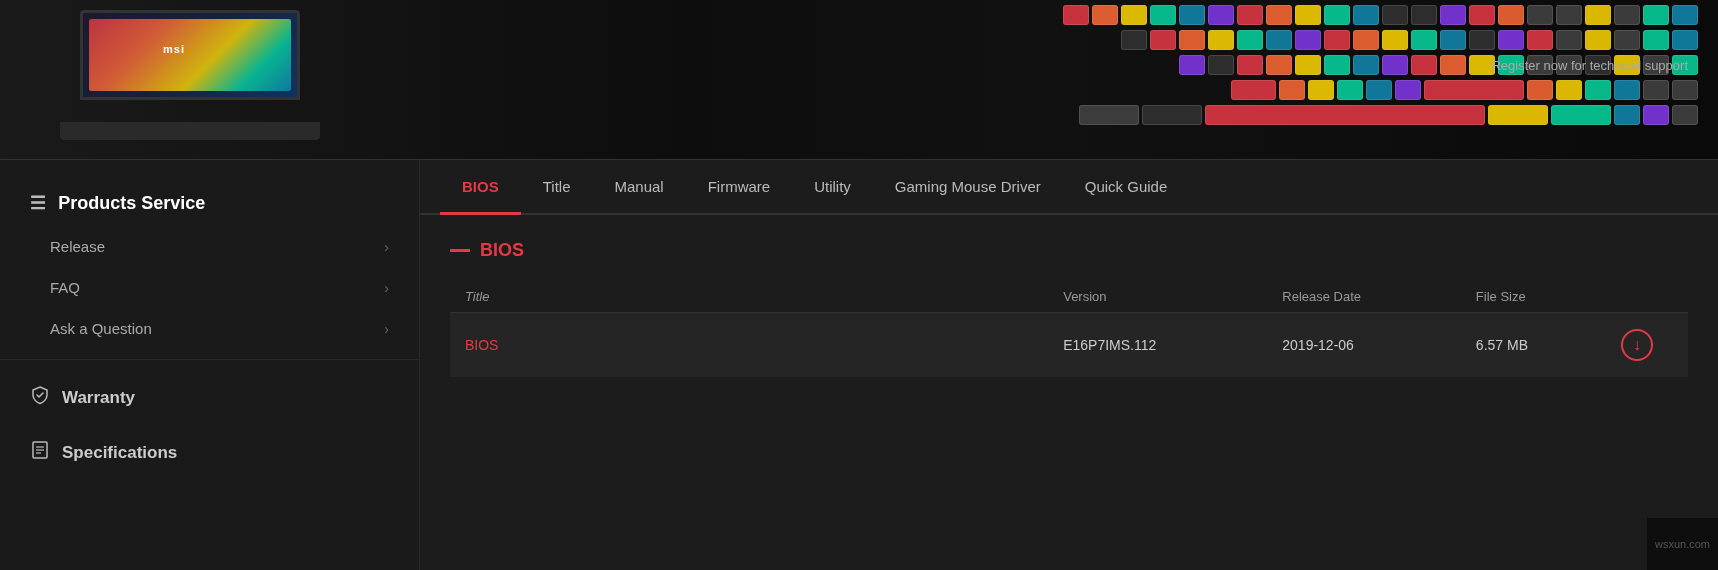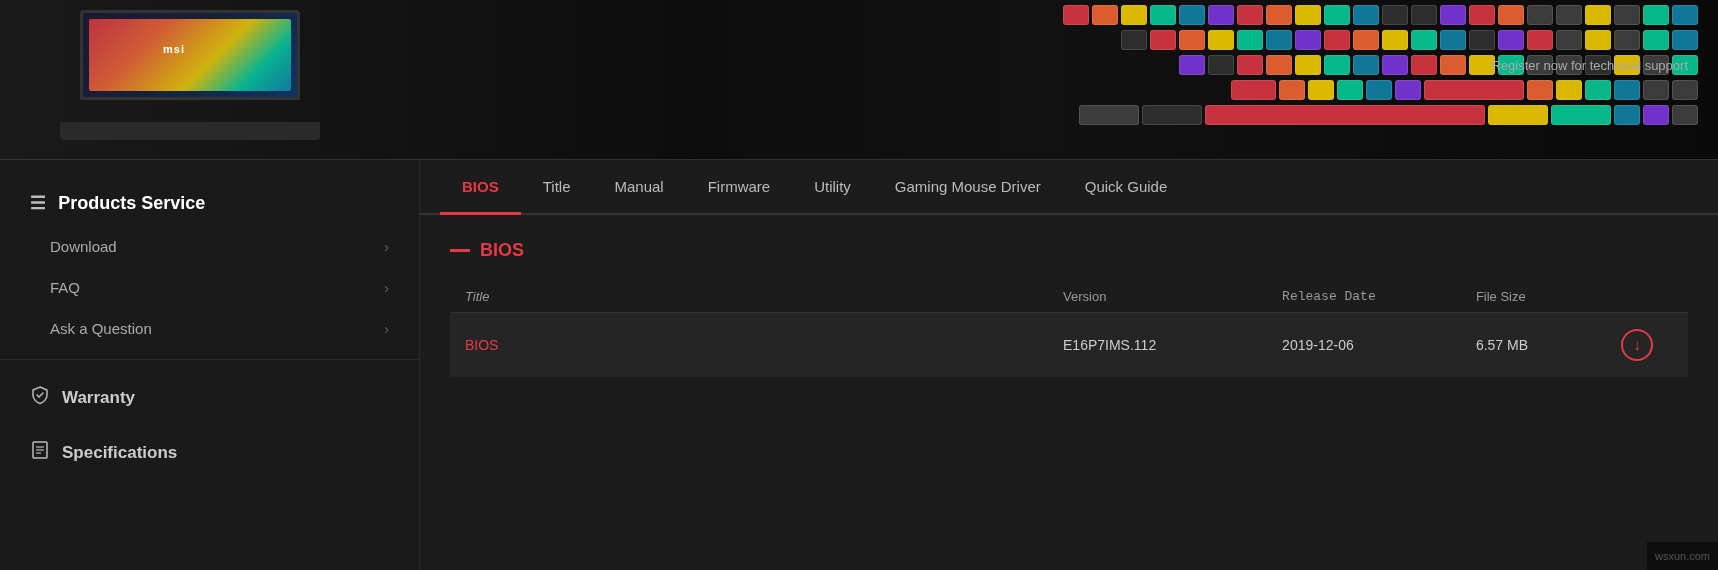--- a/index.html
+++ b/index.html
@@ -263,21 +263,21 @@
       padding-right: 20px;
     }
 
     
     .watermark {
       position: absolute;
       right: 0;
       bottom: 0;
       font-size: 11px;
       color: #555;
-      padding: 8px 8px;
+      padding: 20px 8px;
       background: rgba(0,0,0,0.5);
     }
 
     
     .kb-area {
       position: absolute;
       right: 20px;
       top: 0;
       width: 750px;
       height: 160px;
@@ -413,21 +413,21 @@
 
 <div class="main-layout">
 
   <div class="sidebar">
     <div class="sidebar-section">
       <div class="sidebar-header">
         <span class="icon">☰</span>
         <span>Products Service</span>
       </div>
       <div class="sidebar-sub-item">
-        <span>Download</span>
+        <span>Release</span>
         <span class="chevron">›</span>
       </div>
       <div class="sidebar-sub-item">
         <span>FAQ</span>
         <span class="chevron">›</span>
       </div>
       <div class="sidebar-sub-item">
         <span>Ask a Question</span>
         <span class="chevron">›</span>
       </div>
@@ -474,21 +474,21 @@
       <div class="section-title">
         <span class="section-dash"></span>
         <span class="section-label">BIOS</span>
       </div>
 
       <table class="bios-table">
         <thead>
           <tr>
             <th style="width:50%;font-style:italic;">Title</th>
             <th style="width:18%;">Version</th>
-            <th style="width:16%;font-family:Liberation Mono, monospace;">Release Date</th>
+            <th style="width:16%;">Release Date</th>
             <th style="width:12%;margin-top:42px;">File Size</th>
             <th style="width:4%;"></th>
           </tr>
         </thead>
         <tbody>
           <tr class="table-row">
             <td>
               <a class="bios-link">BIOS</a>
             </td>
             <td>E16P7IMS.112</td>

